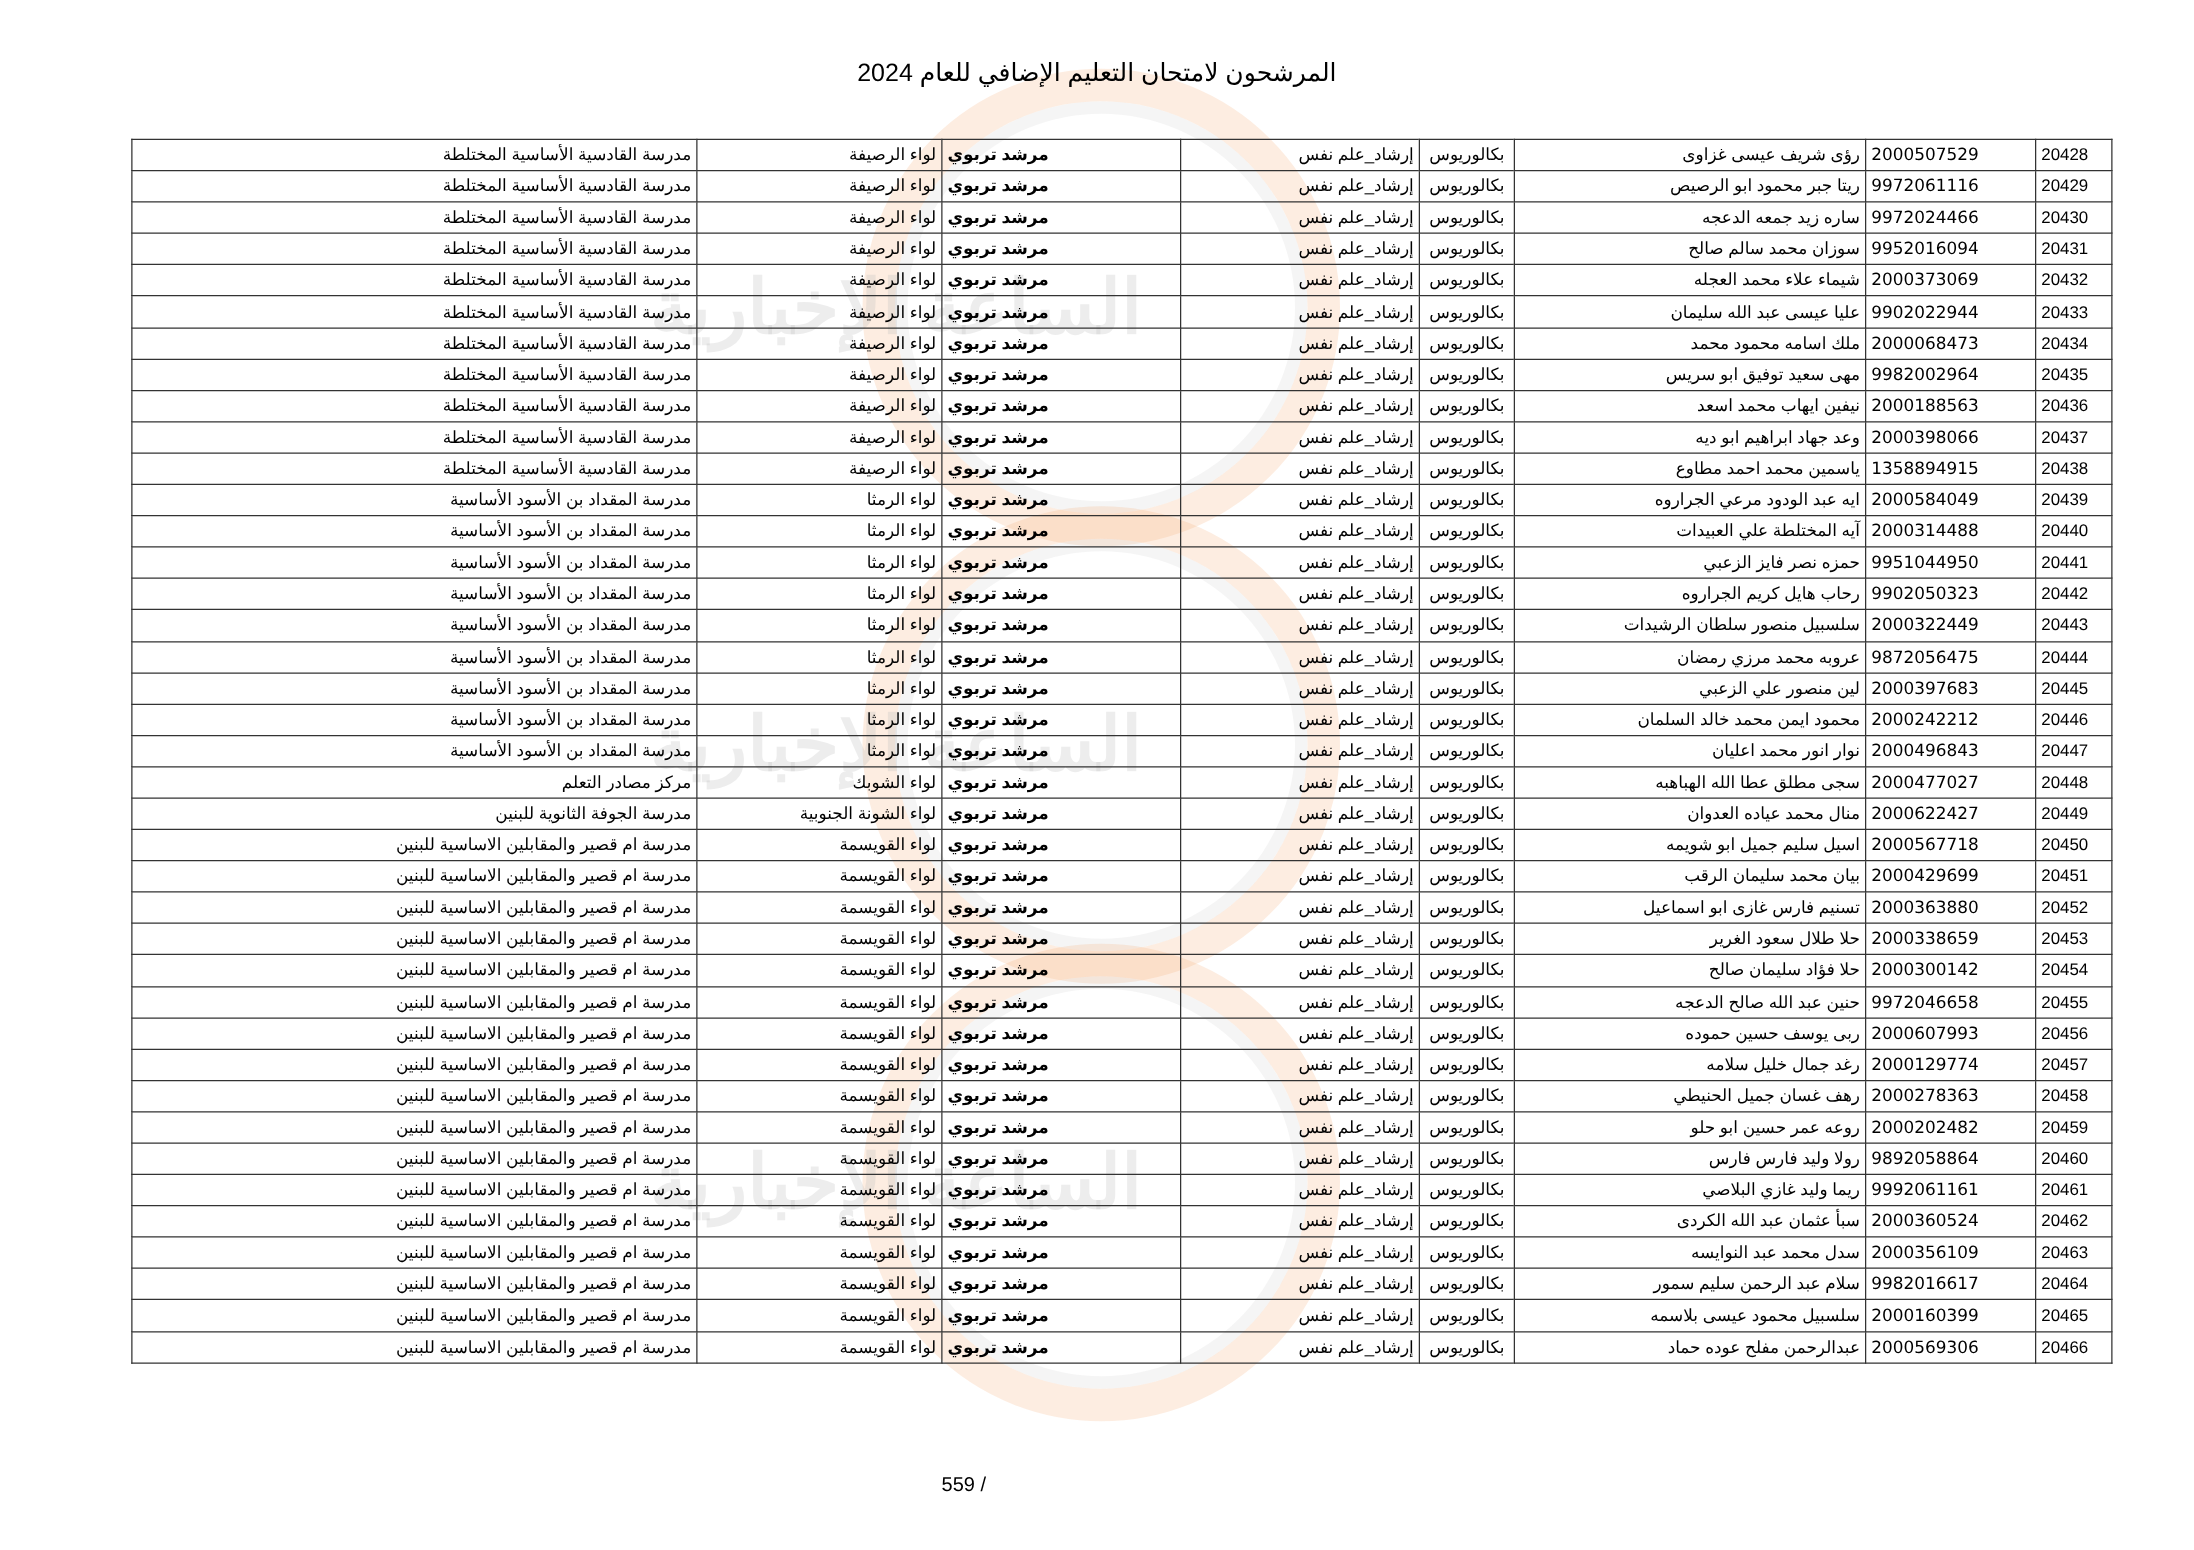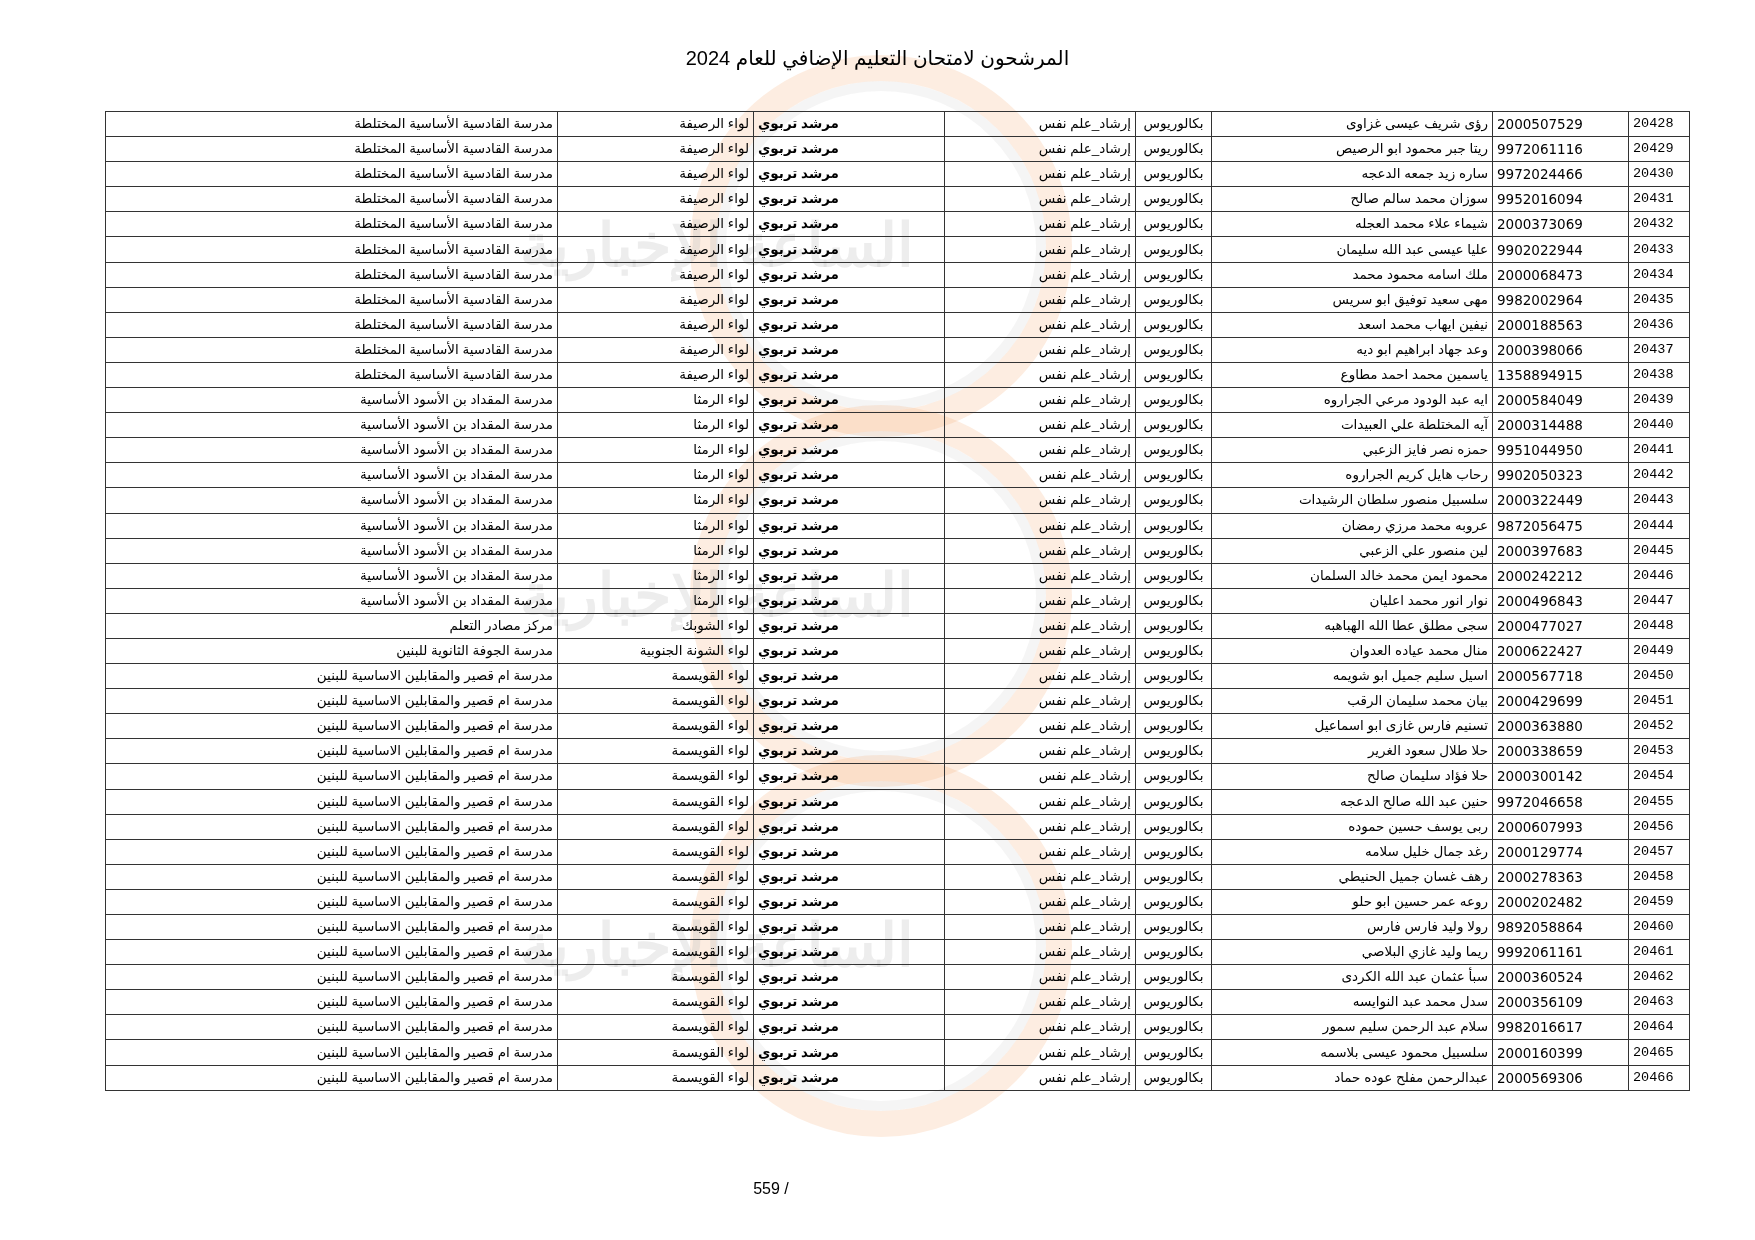--- a/index.html
+++ b/index.html
@@ -20,21 +20,21 @@
     font-size: 20px; direction: rtl; z-index: 2;
   }
   table.sheet {
     position: absolute; top: 111px; left: 105px; border-collapse: collapse;
     direction: rtl; z-index: 2; table-layout: fixed; width: 1585px;
   }
   table.sheet td {
     border: 1.3px solid #333; height: 24.1px; padding: 0 4px; font-size: 13.5px;
     white-space: nowrap; overflow: hidden; line-height: 24px;
   }
-  td.c-serial { width: 52px; text-align: left; font-family: Liberation Mono, monospace; font-size: 13px; padding-left: 3px; }
+  td.c-serial { width: 52px; text-align: left; font-family: Liberation Sans, sans-serif; font-size: 13px; padding-left: 3px; }
   td.c-nid { width: 127px; text-align: left; font-family: "DejaVu Sans", sans-serif; font-size: 13px; padding-left: 4px; }
   td.c-name { width: 272px; text-align: right; }
   td.c-degree { width: 67px; text-align: center; }
   td.c-spec { width: 182px; text-align: right; }
   td.c-role { width: 182px; text-align: left; font-weight: bold; }
   td.c-region { width: 187px; text-align: right; }
   td.c-school { text-align: right; }
   .page-num {
     position: absolute; top: 1180px; left: 0; width: 1542px; text-align: center;
     font-size: 16px; z-index: 2;

